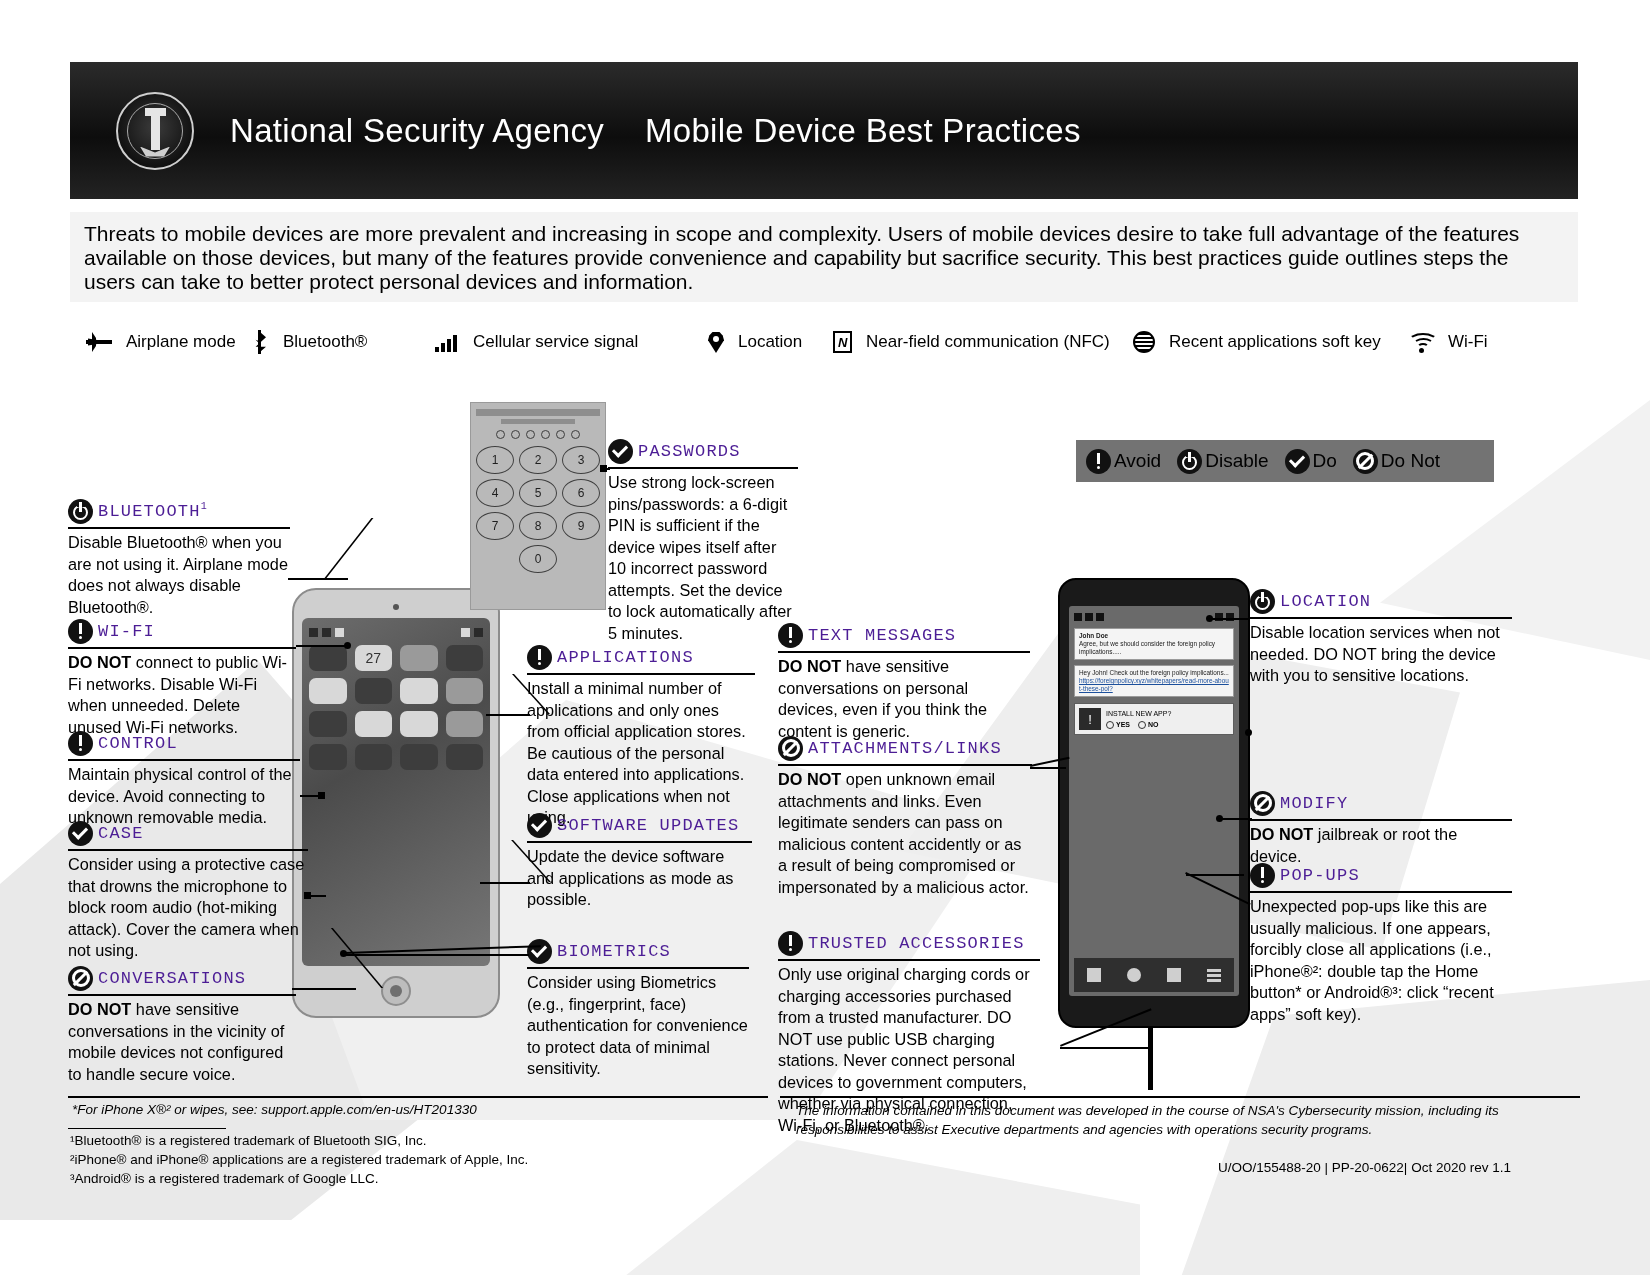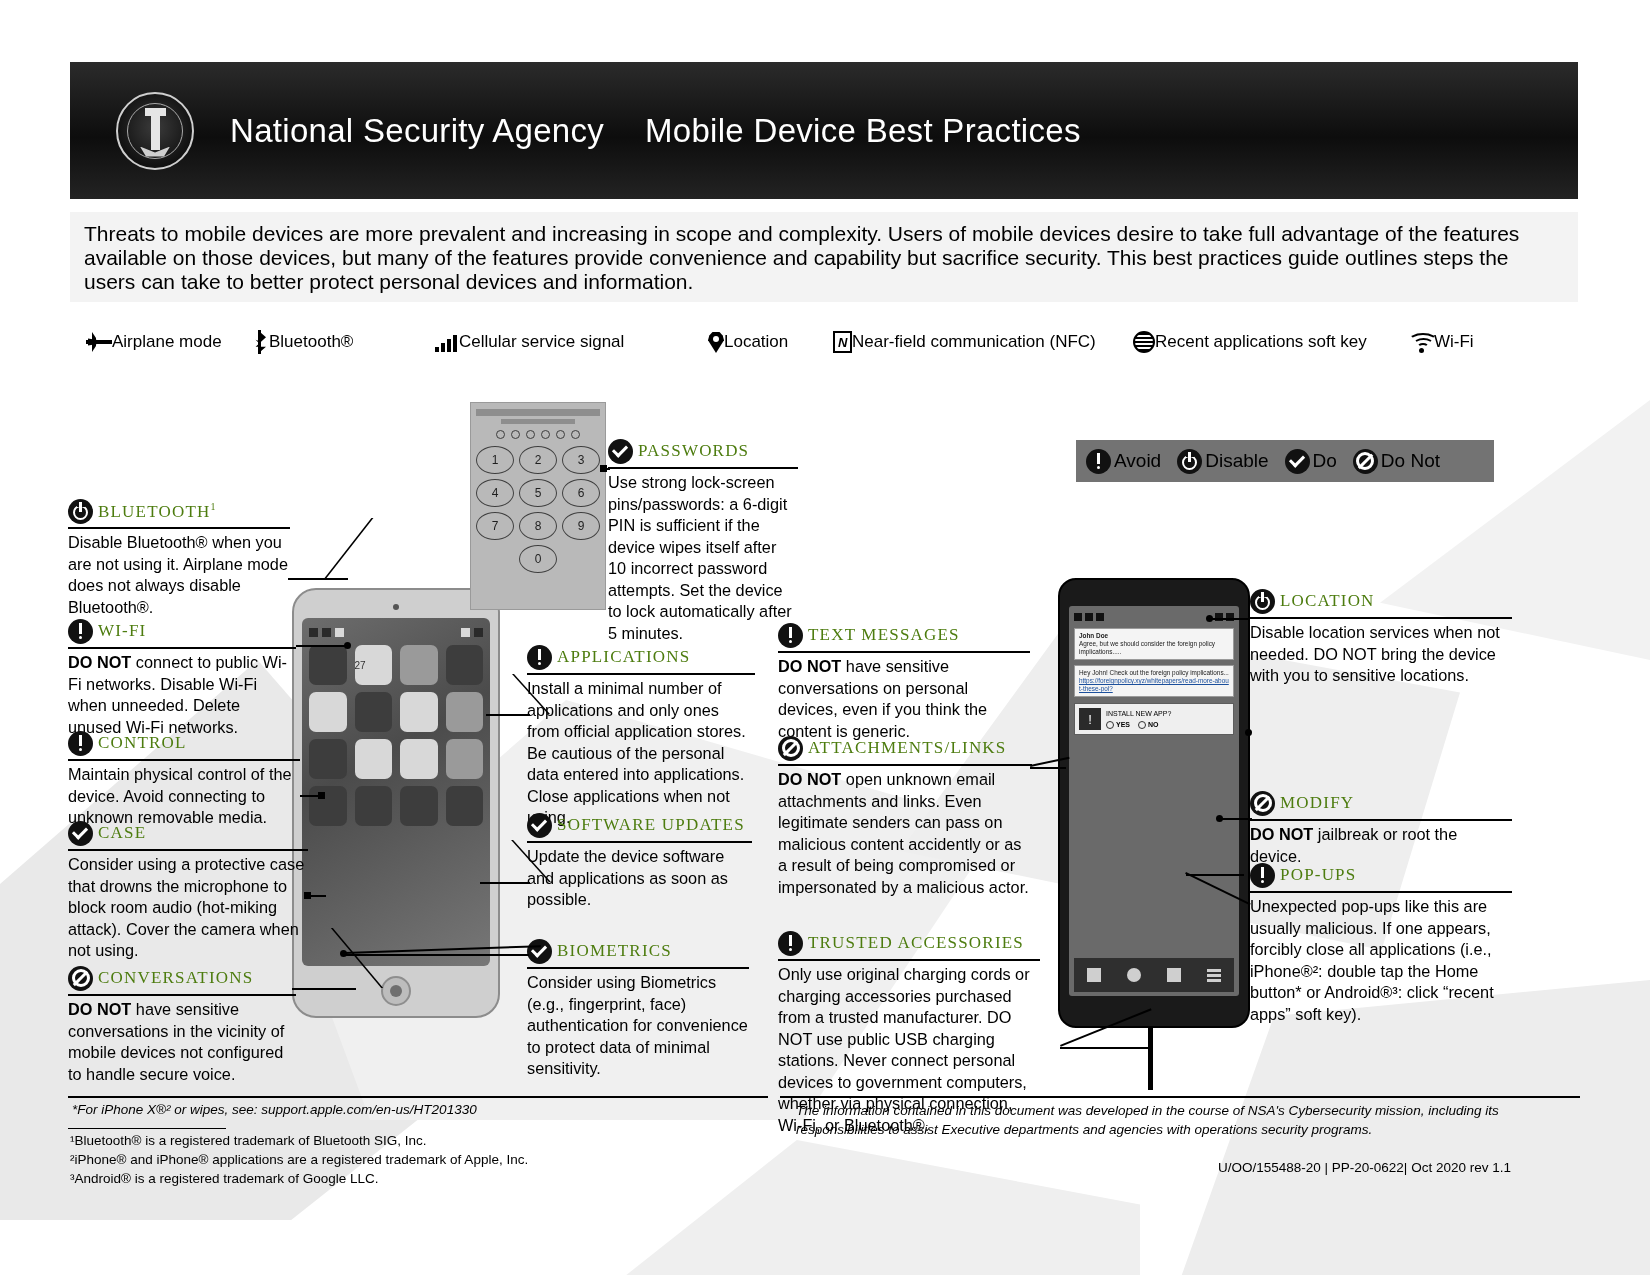--- a/index.html
+++ b/index.html
@@ -54,21 +54,21 @@
   .intro{
     position:absolute;left:70px;top:212px;width:1508px;min-height:88px;
     background:#f3f3f3;z-index:3;padding:10px 14px 8px 14px;box-sizing:border-box;
     font-size:21px;line-height:24px;
   }
 
   
   .iconlegend{position:absolute;left:86px;top:322px;width:1470px;height:40px;z-index:4;
               display:flex;align-items:center;}
   .ilitem{display:flex;align-items:center;font-size:17px;}
-  .ilitem .lbl{margin-left:0;white-space:nowrap;}
+  .ilitem .lbl{margin-left:14px;white-space:nowrap;}
 
   
   .g{display:inline-block;position:relative;flex:0 0 auto;}
   .g-plane{width:26px;height:20px;}
   .g-plane:before{content:"";position:absolute;left:0;top:8px;width:26px;height:4px;background:#000;}
   .g-plane:after{content:"";position:absolute;left:6px;top:0;width:4px;height:20px;background:#000;
                  clip-path:polygon(0 0,100% 30%,100% 70%,0 100%);}
   .g-plane i{position:absolute;left:2px;top:2px;width:14px;height:16px;background:#000;
              clip-path:polygon(0 28%,100% 42%,100% 58%,0 72%);}
   .g-bt{width:18px;height:24px;}
@@ -115,22 +115,22 @@
                background:#fff;transform:rotate(45deg);}
 
   .legendbox{position:absolute;left:1076px;top:440px;width:418px;height:42px;background:#737373;
              z-index:5;display:flex;align-items:center;padding-left:10px;box-sizing:border-box;}
   .legendbox .li{display:flex;align-items:center;font-size:19px;margin-right:16px;}
   .legendbox .li .lt{margin-left:3px;}
 
   
   .callout{position:absolute;z-index:6;}
   .co-head{display:flex;align-items:center;height:26px;}
-  .co-title{margin-left:5px;font-size:17px;letter-spacing:1.2px;color:#4d7c0f;
-            font-family:Liberation Serif, serif;}
+  .co-title{margin-left:5px;font-size:17px;letter-spacing:1.2px;color:#4c1d95;
+            font-family:Liberation Mono, monospace;}
   .co-title sup{font-size:10px;letter-spacing:0;}
   .co-rule{border-top:2.2px solid #000;margin-top:3px;}
   .co-body{font-size:16.3px;line-height:21.5px;margin-top:3px;color:#000;}
   .co-body b{font-weight:bold;}
 
   
   .ln{position:absolute;background:#000;z-index:7;}
   .diag{position:absolute;z-index:7;}
   .diag:after{content:"";display:block;width:100%;height:100%;
               border-top:2.2px solid #000;transform-origin:0 0;}
@@ -144,22 +144,22 @@
           background:#cfcfcf;border:2px solid #8c8c8c;box-sizing:border-box;padding:10px 8px;}
   .iphone .notchbar{height:14px;display:flex;justify-content:center;align-items:center;}
   .iphone .notchbar .cam{width:6px;height:6px;border-radius:50%;background:#555;}
   .iphone .screen{margin-top:4px;height:348px;border-radius:6px;
           background:linear-gradient(150deg,#6d6d6d 0%,#4b4b4b 40%,#777 100%);
           padding:8px 7px;box-sizing:border-box;overflow:hidden;}
   .iphone .statusrow{display:flex;align-items:center;gap:4px;height:12px;margin-bottom:7px;}
   .iphone .statusrow .sq{width:9px;height:9px;background:#d9d9d9;}
   .iphone .statusrow .sq.dark{background:#2a2a2a;}
   .grid{display:grid;grid-template-columns:repeat(4,1fr);gap:7px 8px;}
-  .appicon{height:40px;border-radius:7px;background:#d8d8d8;position:relative;
-           display:flex;align-items:center;justify-content:flex-start;font-size:10px;color:#333;}
+  .appicon{height:26px;border-radius:7px;background:#d8d8d8;position:relative;
+           display:flex;align-items:center;justify-content:center;font-size:14px;color:#333;}
   .appicon.dark{background:#3d3d3d;color:#eee;}
   .appicon.mid{background:#9a9a9a;}
   .iphone .home{margin:10px auto 0;width:30px;height:30px;border-radius:50%;
            background:#bdbdbd;border:2px solid #8e8e8e;box-sizing:border-box;}
   .iphone .home i{display:block;margin:7px auto;width:12px;height:12px;border-radius:50%;
            background:#6f6f6f;}
 
   
   .keypad{left:470px;top:402px;width:136px;height:208px;background:#b9b9b9;
           border:1px solid #9a9a9a;box-sizing:border-box;padding:6px 5px;z-index:6;}
@@ -522,21 +522,21 @@
   </div>
 
   <div class="callout" style="left:527px;top:812px;width:225px">
     <div class="co-head">
       <span class="badge">
           <span class="chk"></span>
         </span>
       <span class="co-title">SOFTWARE UPDATES</span>
     </div>
     <div class="co-rule" style="width:225px"></div>
-    <div class="co-body">Update the device software and applications as soon as possible.</div>
+    <div class="co-body">Update the device software and applications as mode as possible.</div>
   </div>
   <div class="diag" style="left:480px;top:840px;width:50px;height:42px;">
     <div style="width:100%;height:100%;border-right:2.2px solid #000;transform:skewX(42deg);"></div>
   </div>
 
   <div class="callout" style="left:527px;top:938px;width:222px">
     <div class="co-head">
       <span class="badge">
           <span class="chk"></span>
         </span>

